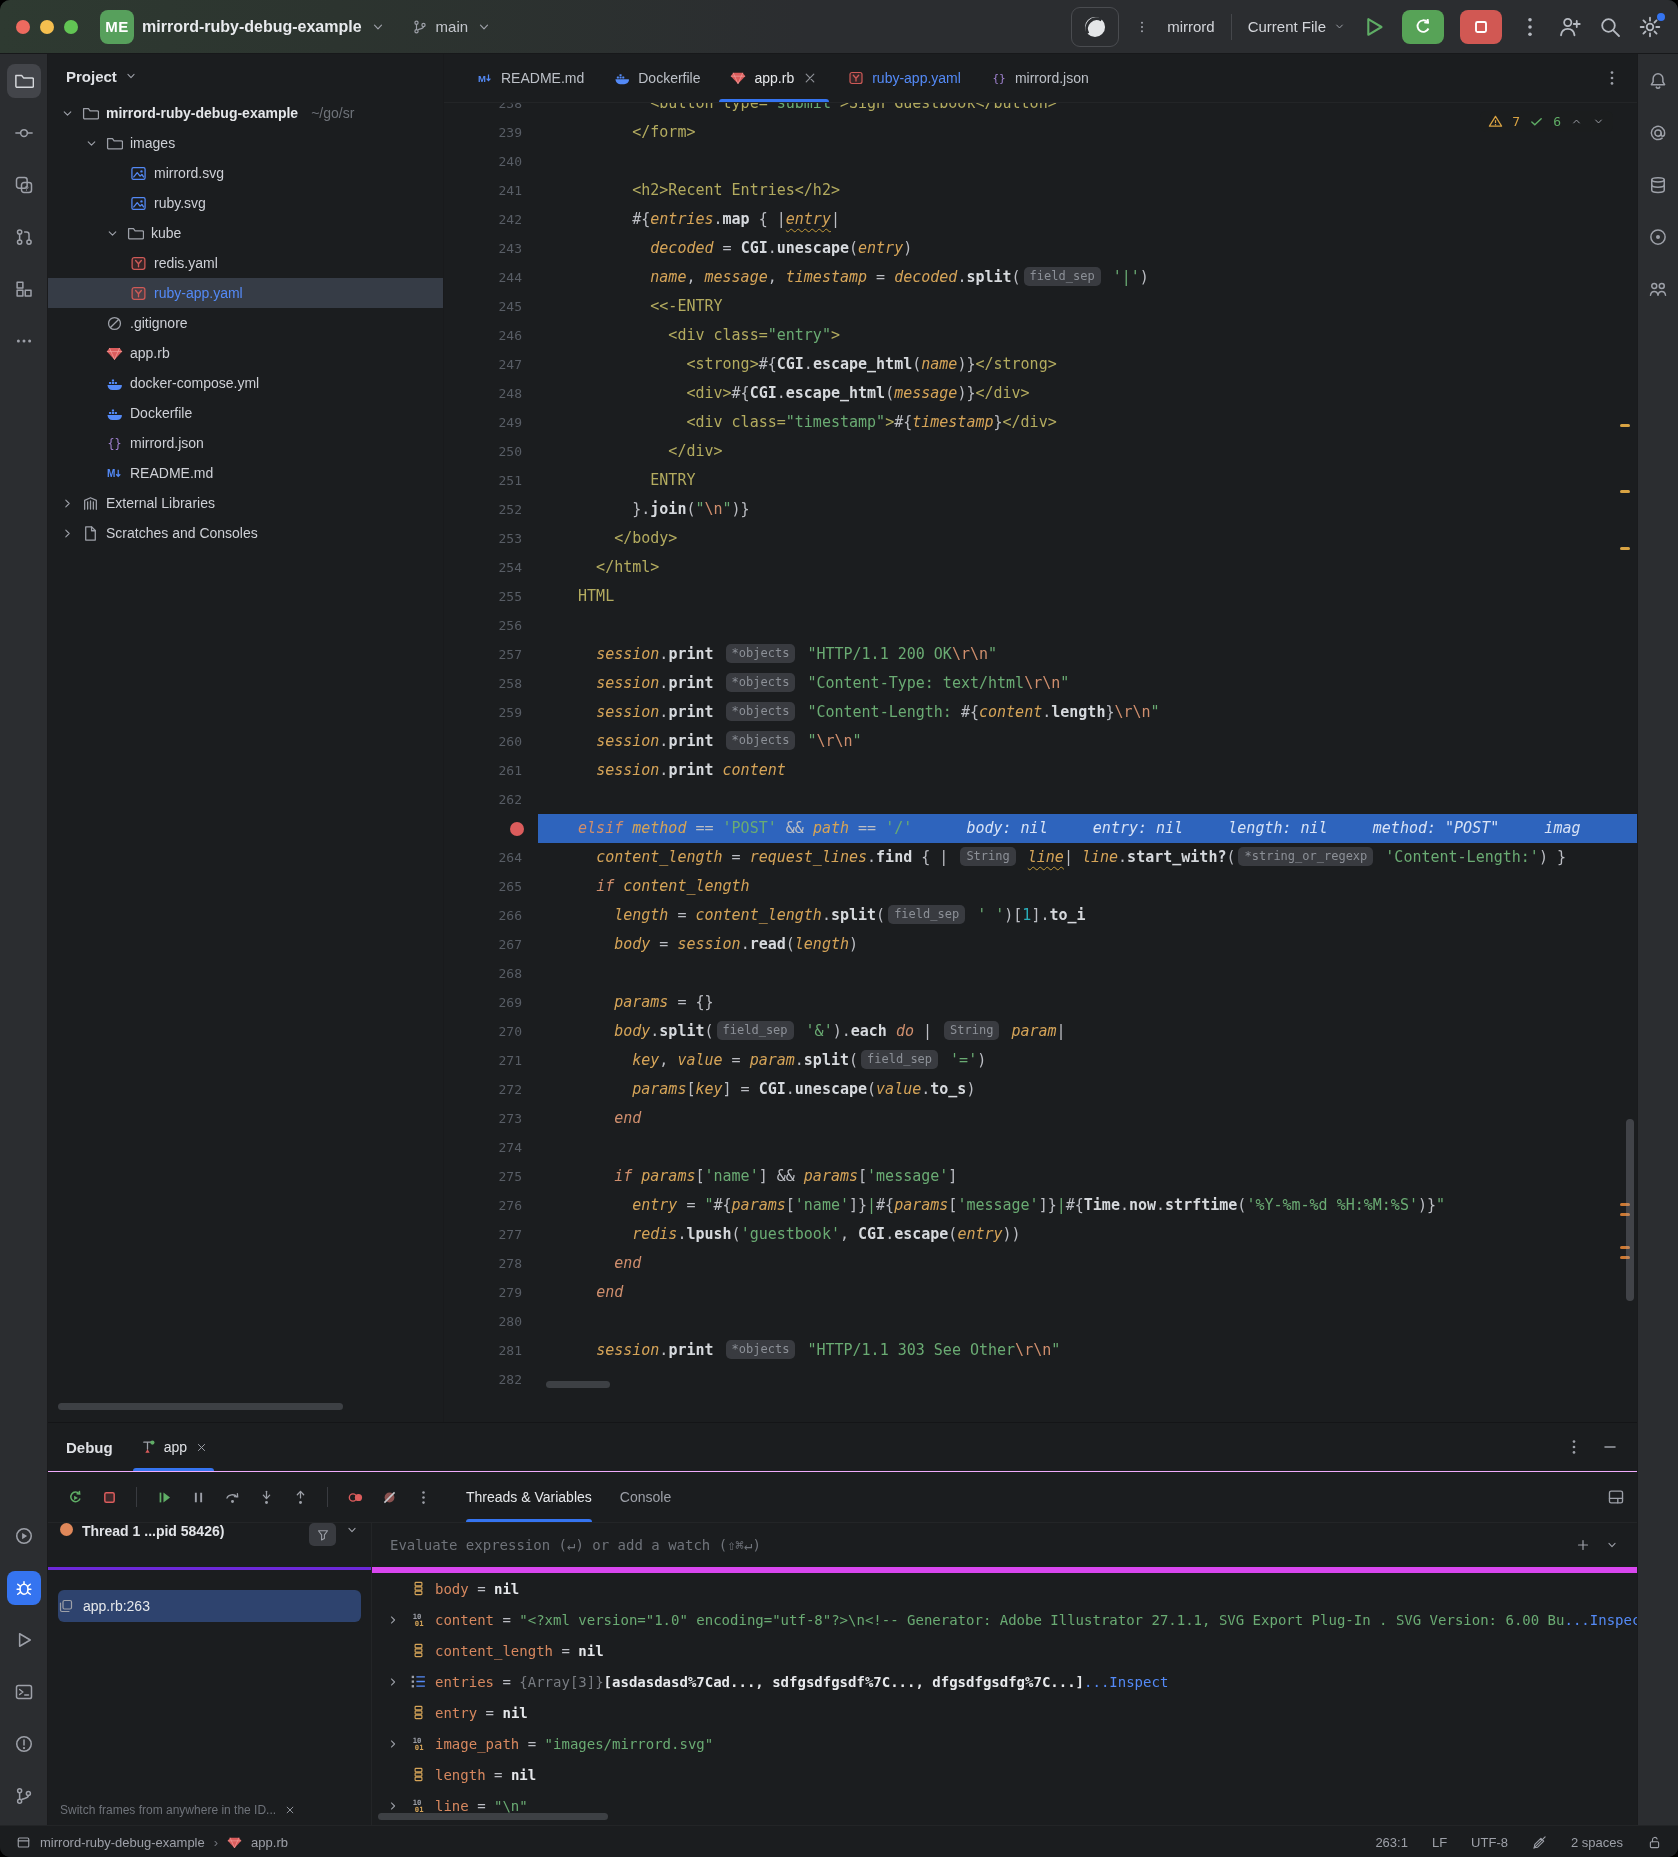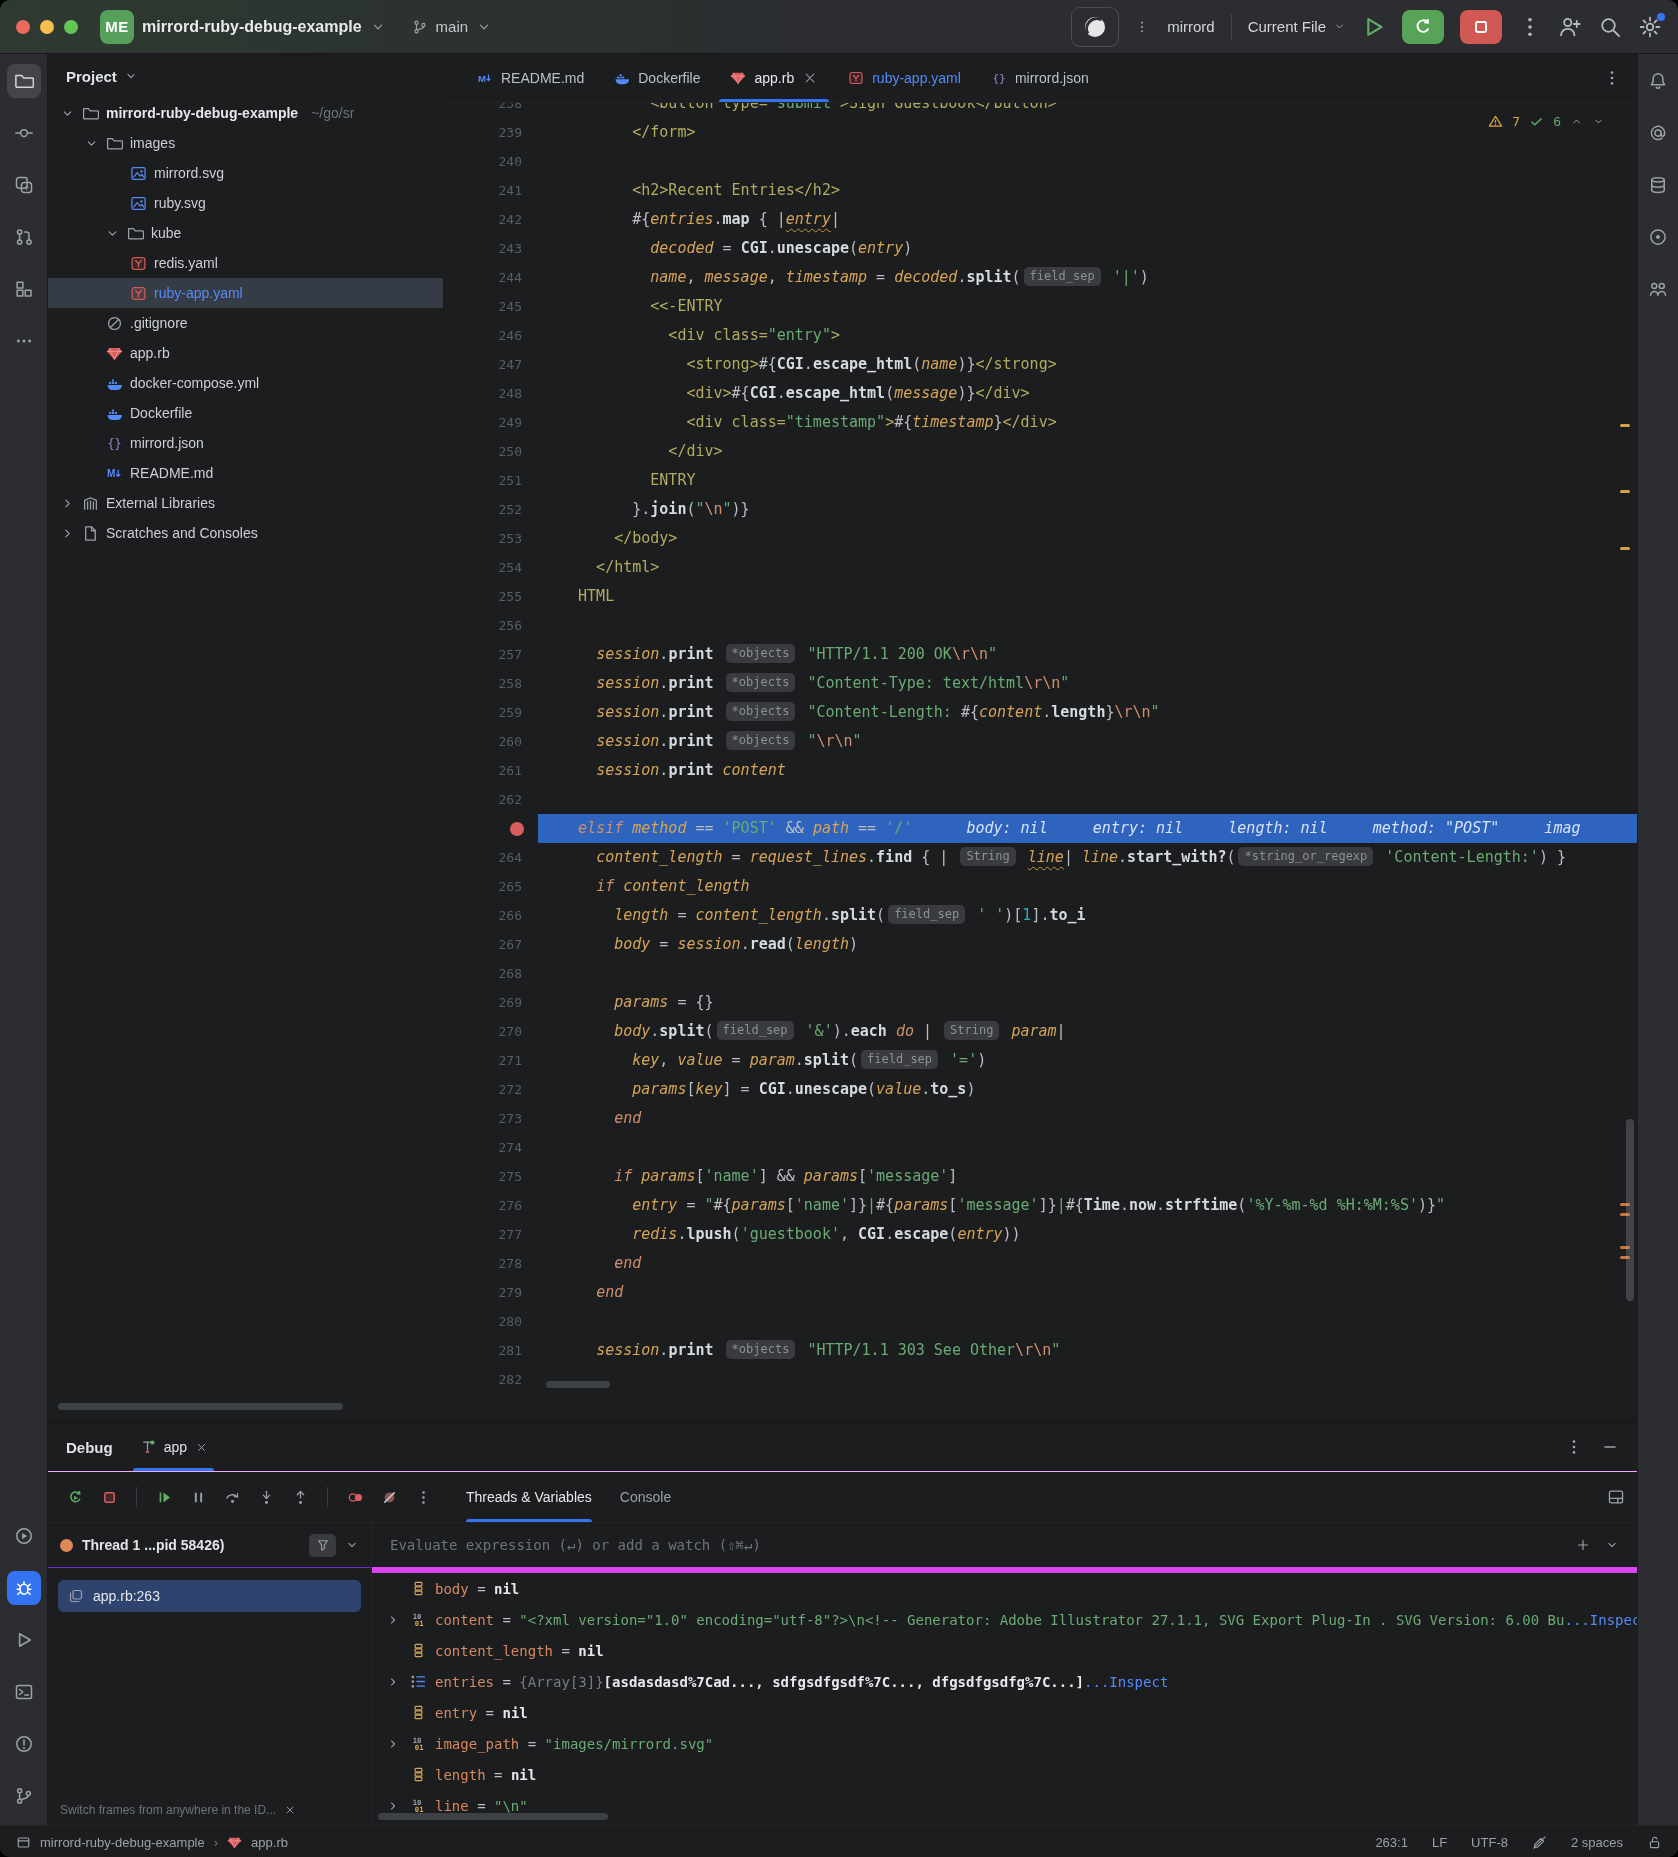--- a/index.html
+++ b/index.html
@@ -117,27 +117,27 @@
   .dbg-btn{width:30px;height:30px;border-radius:6px;display:grid;place-items:center;color:#9da0a8;cursor:pointer}
   .dbg-btn .icon{width:17px;height:17px;color:inherit}
   .dbg-sep{width:1px;height:20px;background:#393b40;margin:0 8px}
   .dbg-tabs{display:flex;gap:28px;height:100%;align-items:stretch;margin-left:28px;font-size:14px}
   .dbg-tab{display:flex;align-items:center;color:#9da0a8;position:relative;cursor:pointer}
   .dbg-tab.active{color:#e6e8eb}
   .dbg-tab.active::after{content:"";position:absolute;left:0;right:0;bottom:0;height:3px;background:#3574f0;border-radius:3px 3px 0 0}
   .layout-btn{margin-left:auto;width:18px;height:18px;cursor:pointer}
   .debug-content{flex:1;display:flex;border-top:1px solid #232527;min-height:0}
   .frames-pane{width:323px;flex:none;border-right:1px solid #232527;position:relative;display:flex;flex-direction:column}
-  .thread-row{height:44px;display:flex;align-items:center;gap:9px;padding:0 12px;border-bottom:1px solid #6d28d9}
+  .thread-row{height:44px;display:flex;gap:9px;padding:0 12px;border-bottom:3px solid #6d28d9}
   .thread-dot{width:13px;height:13px;border-radius:50%;background:#e0885a;flex:none}
   .thread-label{font-size:14px;font-weight:600;color:#e2e4e8;white-space:nowrap;overflow:hidden;flex:1}
   .funnel-btn{width:27px;height:23px;background:#393b40;border-radius:5px;display:grid;place-items:center;cursor:pointer}
   .funnel-btn .icon{width:14px;height:14px}
-  .frame-row{margin:12px 10px;height:32px;background:#2e436e;border-radius:6px;display:flex;align-items:center;gap:9px;
-    padding:0 10px;font-size:14px;color:#e6e8eb;cursor:pointer}
+  .frame-row{margin:20px 10px;height:32px;background:#2e436e;border-radius:6px;display:flex;align-items:center;gap:9px;
+    padding:0 0;font-size:14px;color:#e6e8eb;cursor:pointer}
   .frames-hint{position:absolute;left:12px;right:6px;bottom:8px;display:flex;align-items:center;gap:8px;
     font-size:12px;color:#6f737a;white-space:nowrap;overflow:hidden}
   .frames-hint .icon{width:12px;height:12px;flex:none}
   .vars-pane{flex:1;min-width:0;display:flex;flex-direction:column;position:relative}
   .evaluate-row{height:44px;display:flex;align-items:center;gap:14px;padding:0 18px;border-bottom:6px solid #d946ef;cursor:text}
   .eval-ph{font-family:"DejaVu Sans Mono",monospace;font-size:14px;color:#6f737a;flex:1;white-space:nowrap;overflow:hidden}
   .evaluate-row .icon{width:16px;height:16px;cursor:pointer}
   .vars-list{font-family:"DejaVu Sans Mono",monospace;font-size:14px;overflow:hidden}
   .var-row{height:31px;display:flex;align-items:center;padding-left:14px;white-space:nowrap;cursor:pointer}
   .expander{width:24px;height:14px;display:inline-flex;color:#9da0a8;flex:none}

